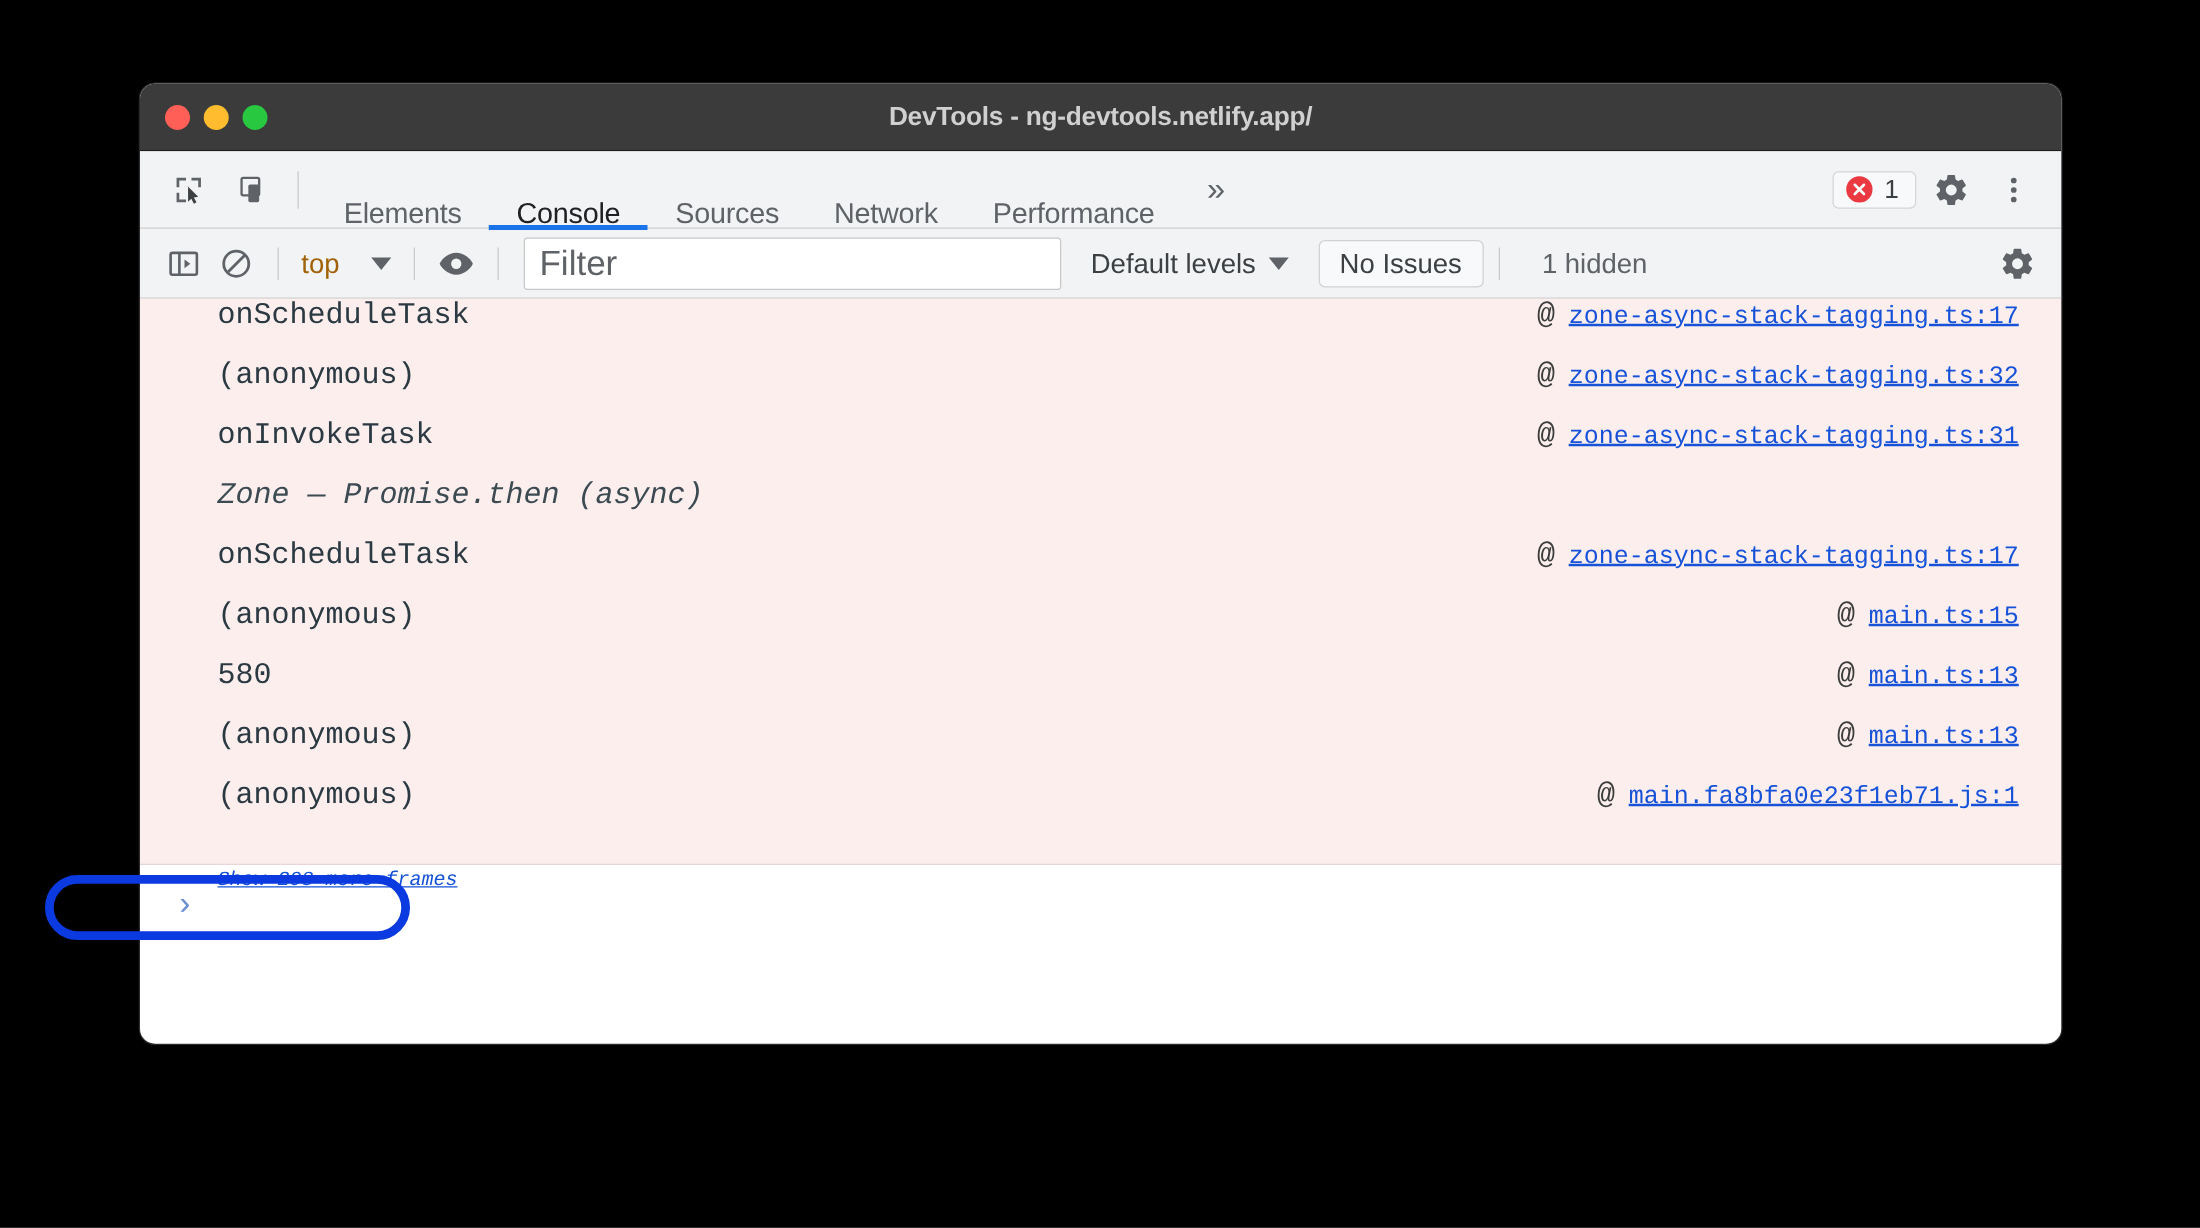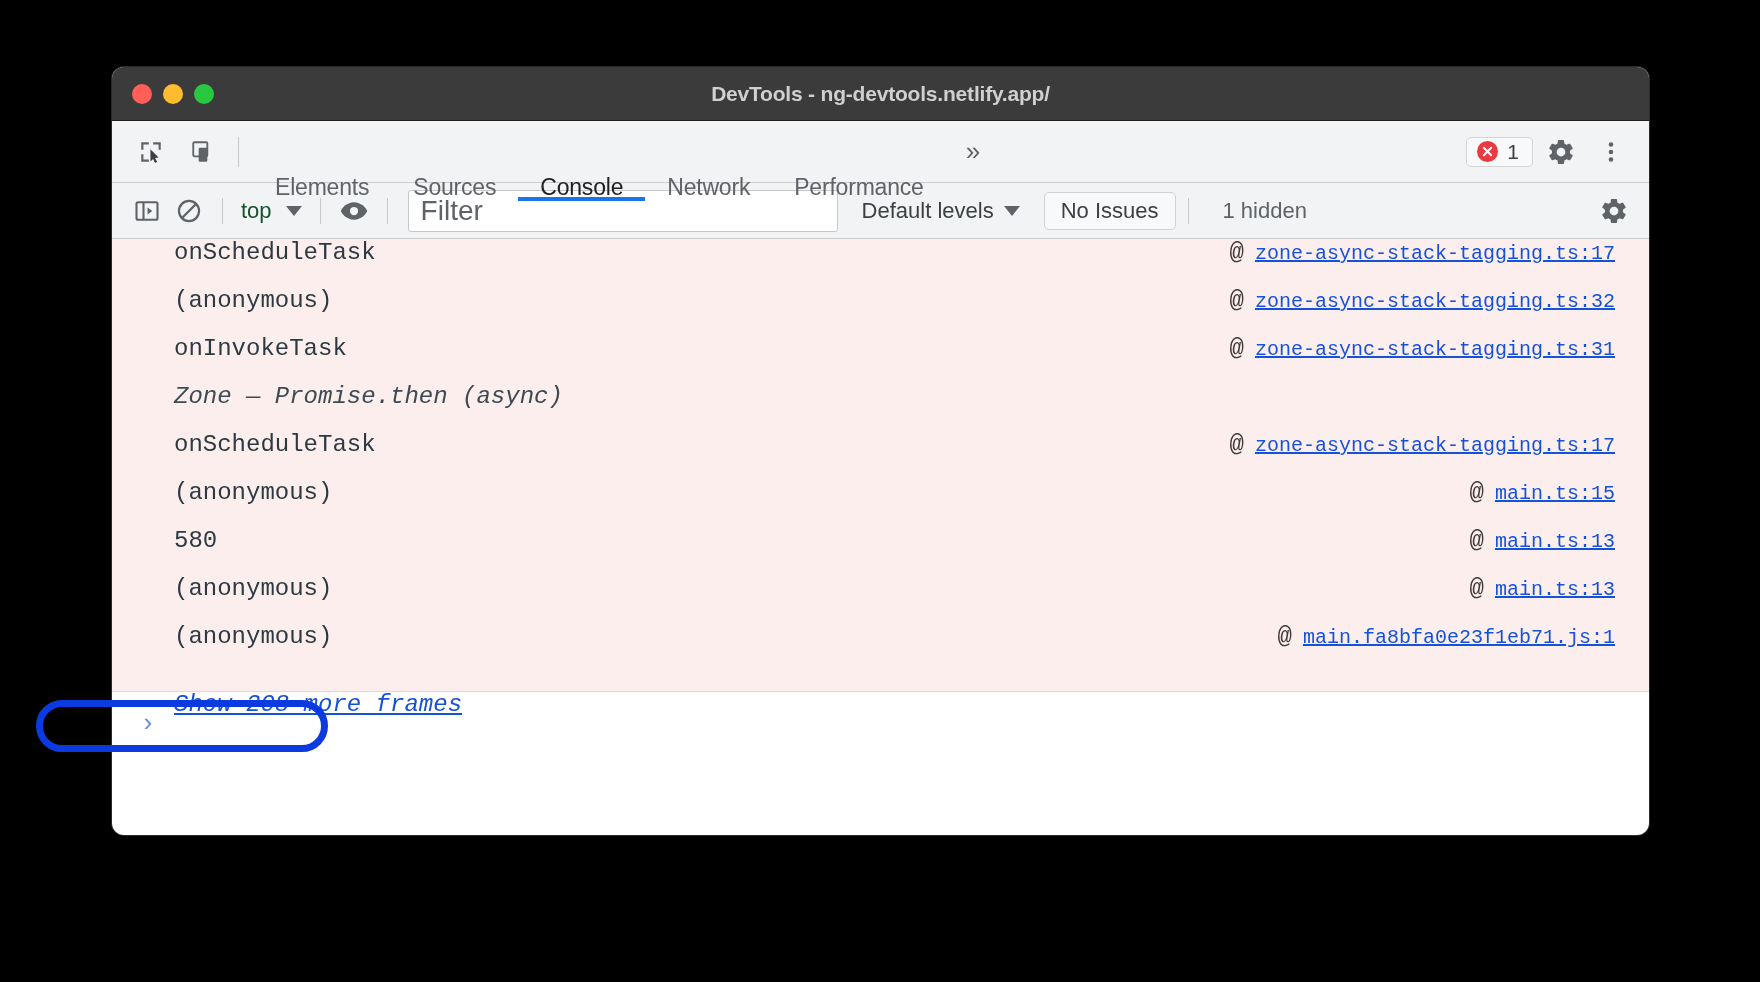--- a/index.html
+++ b/index.html
@@ -54,21 +54,21 @@
     display: flex; align-items: center;
     border-bottom: 1px solid #cdcdcd;
   }
   .tool-icons { display: flex; align-items: center; padding-left: 18px; gap: 10px; }
   .ticon {
     width: 42px; height: 42px;
     display: flex; align-items: center; justify-content: center;
     border-radius: 4px;
   }
   .vsep { width: 1px; height: 30px; background: #c9c9c9; margin: 0 14px; }
-  .tabs { display: flex; align-items: flex-end; height: 100%; margin-top: 37px; }
+  .tabs { display: flex; align-items: center; height: 100%; margin-top: 37px; }
   .tab {
     display: flex; align-items: center;
     padding: 0 22px;
     font-size: 23px; color: #5f6368;
     position: relative;
     letter-spacing: -0.2px;
   }
   .tab.active { color: #202124; }
   .tab.active::after {
     content: ""; position: absolute;
@@ -107,22 +107,22 @@
     display: flex; align-items: center;
     border-bottom: 1px solid #cdcdcd;
     padding-left: 14px;
   }
   .fb-icon {
     width: 42px; height: 42px;
     display: flex; align-items: center; justify-content: center;
   }
   .fsep { width: 1px; height: 26px; background: #c9c9c9; margin: 0 12px; }
   .ctx-select {
-    display: flex; align-items: center; gap: 14px;
-    font-size: 22px; color: #14532d; padding: 0 6px;
+    display: flex; align-items: center; gap: 25px;
+    font-size: 22px; color: #a16207; padding: 0 6px;
   }
   .caret {
     width: 0; height: 0;
     border-left: 8px solid transparent;
     border-right: 8px solid transparent;
     border-top: 10px solid #5f6368;
   }
   .filter-input {
     width: 430px; height: 42px;
     background: #fff;
@@ -184,21 +184,21 @@
     font-family: "Liberation Mono", monospace;
     font-size: 20px;
   }
   .show-more-row {
     padding-left: 62px;
     height: 54px;
     display: flex; align-items: center;
   }
   .show-more {
     font-family: "Liberation Mono", monospace;
-    font-size: 24px;
+    font-size: 16px;
     font-style: italic;
     color: var(--link, #1552d8);
     text-decoration: underline;
     white-space: pre;
     margin-top: 12px;
   }
 
   
   .annot-ring {
     position: absolute;
@@ -252,25 +252,25 @@
             <rect x="3" y="3" width="13" height="13" rx="1.2" fill="none" stroke="#5f6368" stroke-width="1.7"></rect>
             <rect x="8" y="8" width="8" height="13" rx="1.2" fill="#5f6368"></rect>
           </svg>
         </div>
       </div>
       <div class="vsep"></div>
       <div class="tabs">
         <div class="tab">
             <span>Elements</span>
           </div>
+        <div class="tab active">
+            <span>Console</span>
+          </div>
         <div class="tab">
             <span>Sources</span>
-          </div>
-        <div class="tab active">
-            <span>Console</span>
           </div>
         <div class="tab">
             <span>Network</span>
           </div>
         <div class="tab">
             <span>Performance</span>
           </div>
       </div>
       <div class="more-tabs">»</div>
       <div class="tabbar-right">

